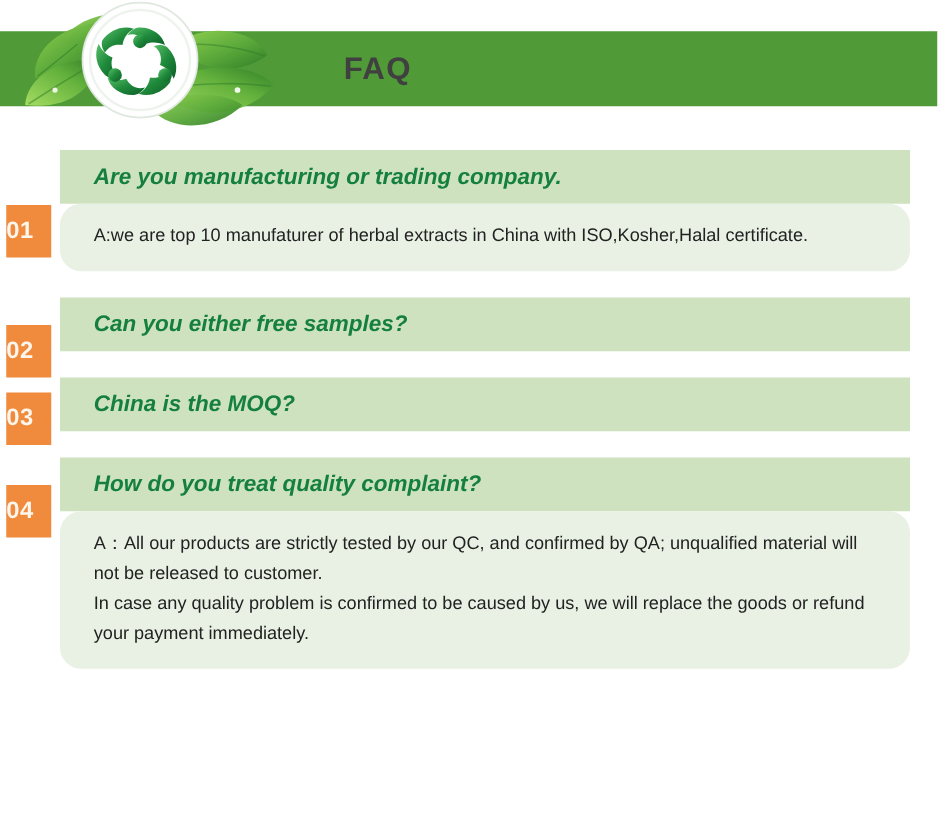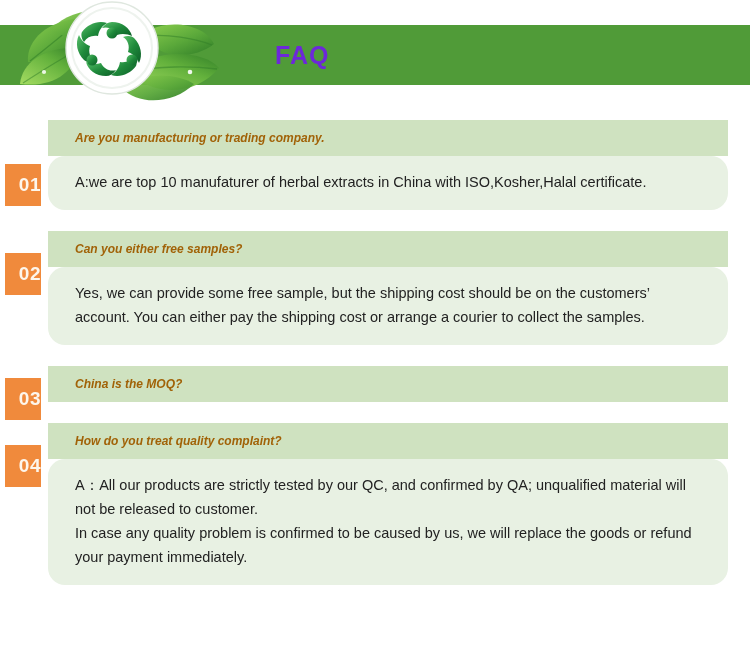--- a/index.html
+++ b/index.html
@@ -17,21 +17,21 @@
     width:750px;height:120px;
   }
   .header-band{
     position:absolute;left:0;top:25px;
     width:750px;height:60px;
     background:#509b38;
   }
   .header-title{
     position:absolute;left:275px;top:25px;
     height:60px;line-height:60px;
-    color:#6d28d9;
+    color:#404040;
     font-size:25px;
     font-weight:bold;
     letter-spacing:1px;
   }
 
   
   .logo{
     position:absolute;left:10px;top:0px;
     width:220px;height:110px;
   }
@@ -46,32 +46,32 @@
     position:relative;
     margin-bottom:21px;
   }
   .faq-badge{
     position:absolute;left:5px;
     width:36px;height:42px;
     background:#f08a3c;
     color:#fdf6ec;
     font-size:19px;
     font-weight:bold;
-    text-align:right;
+    text-align:left;
     line-height:42px;
     letter-spacing:0.5px;
   }
   .faq-body{
     margin-left:48px;
     width:680px;
   }
   .faq-question{
     background:#cfe2c0;
-    color:#a16207;
-    font-size:12px;
+    color:#15803d;
+    font-size:18px;
     font-weight:bold;
     font-style:italic;
     padding:11px 0 11px 27px;
     box-sizing:border-box;
   }
   .faq-answer{
     background:#e8f1e3;
     color:#222222;
     font-size:14.5px;
     line-height:24px;
@@ -162,21 +162,20 @@
     <div class="faq-body">
       <div class="faq-question">Are you manufacturing or trading company.</div>
       <div class="faq-answer">A:we are top 10 manufaturer of herbal extracts in China with ISO,Kosher,Halal certificate.</div>
     </div>
   </div>
 
   <div class="faq-item">
     <div class="faq-badge" style="top:22px;">02</div>
     <div class="faq-body">
       <div class="faq-question">Can you either free samples?</div>
-      <div class="faq-answer">Yes, we can provide some free sample, but the shipping cost should be on the customers’ account. You can either pay the shipping cost or arrange a courier to collect the samples.</div>
     </div>
   </div>
 
   <div class="faq-item">
     <div class="faq-badge" style="top:12px;">03</div>
     <div class="faq-body">
       <div class="faq-question">China is the MOQ?</div>
     </div>
   </div>
 

